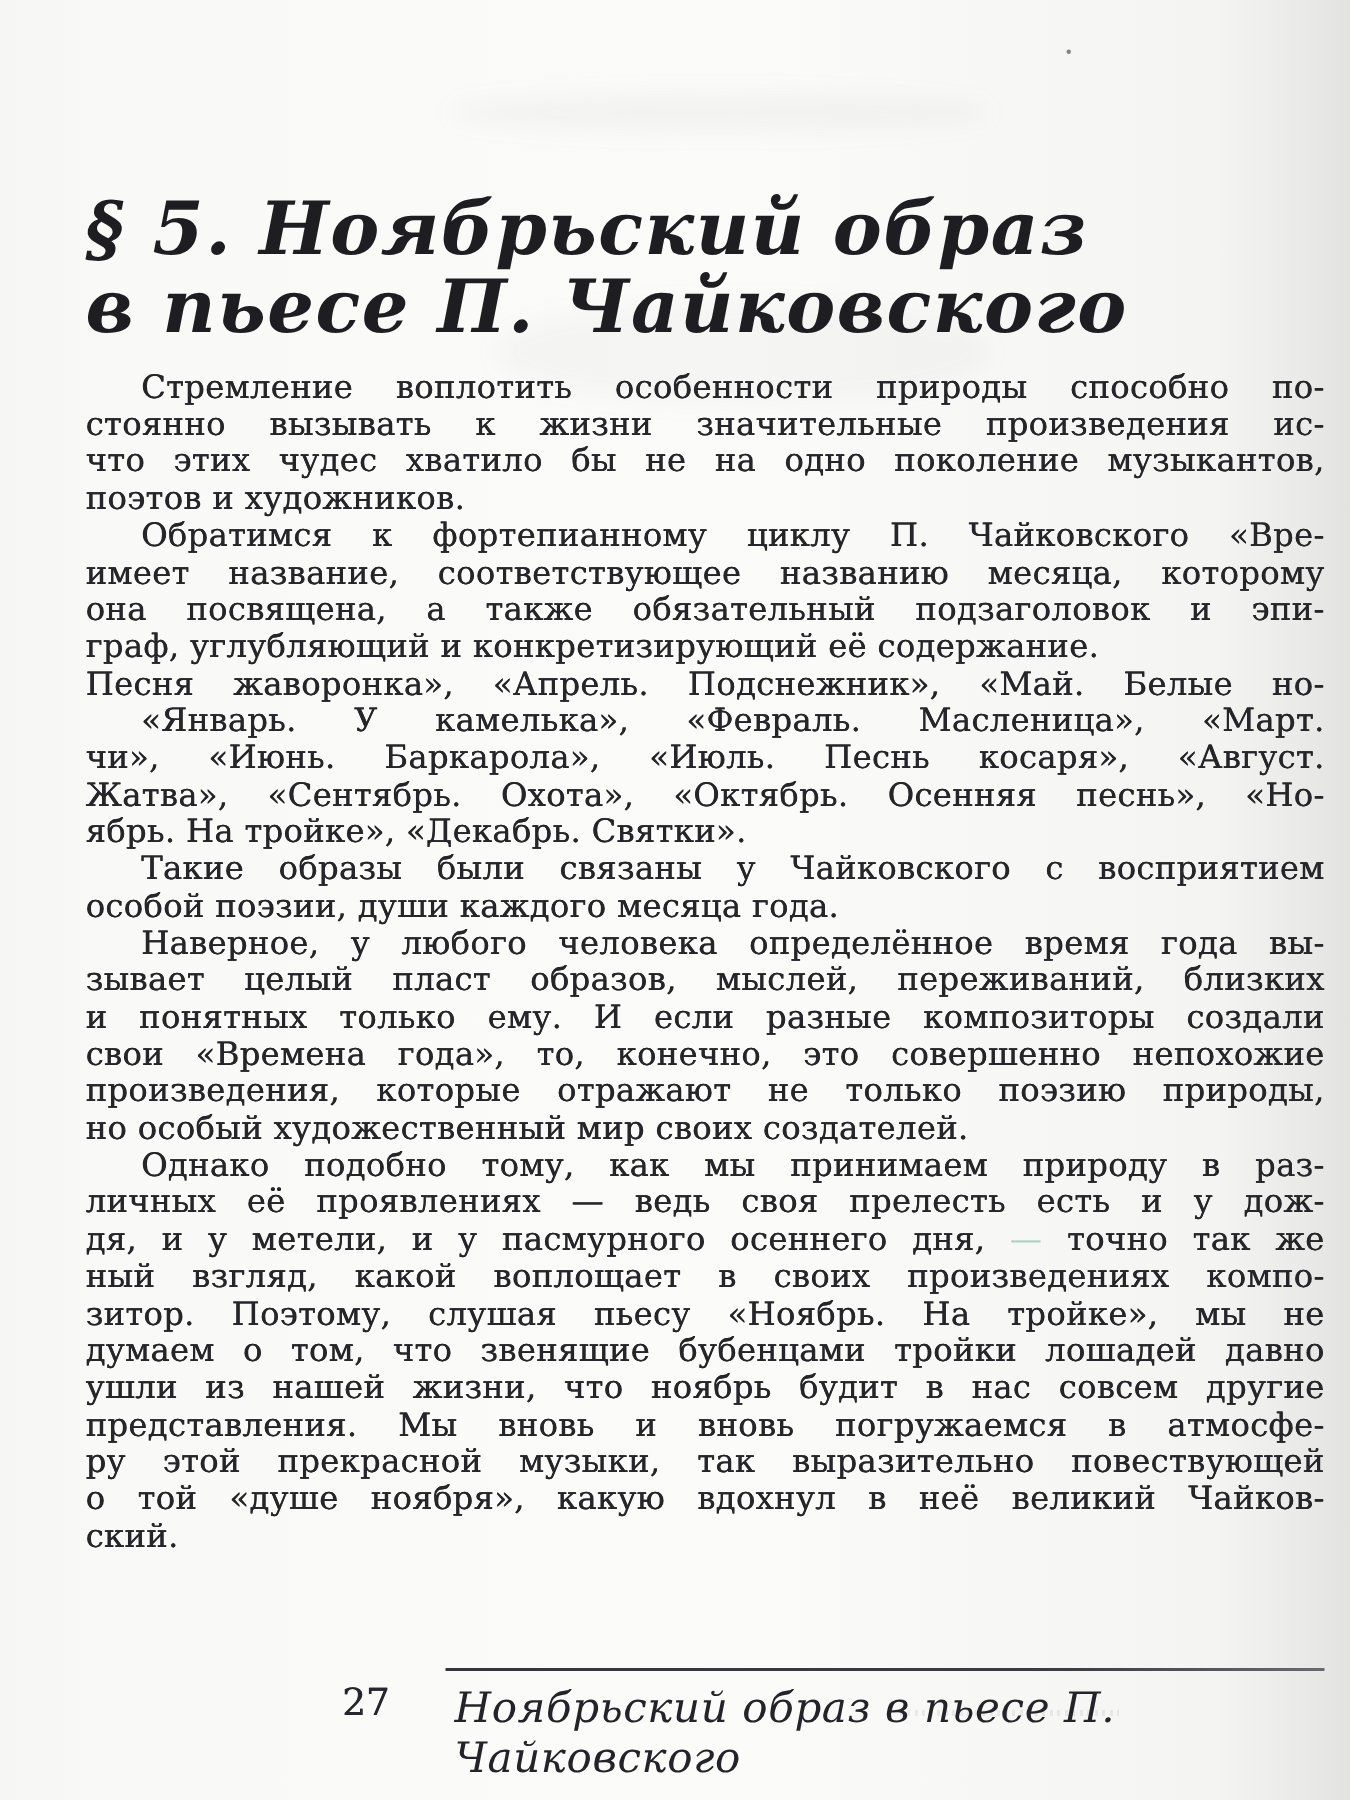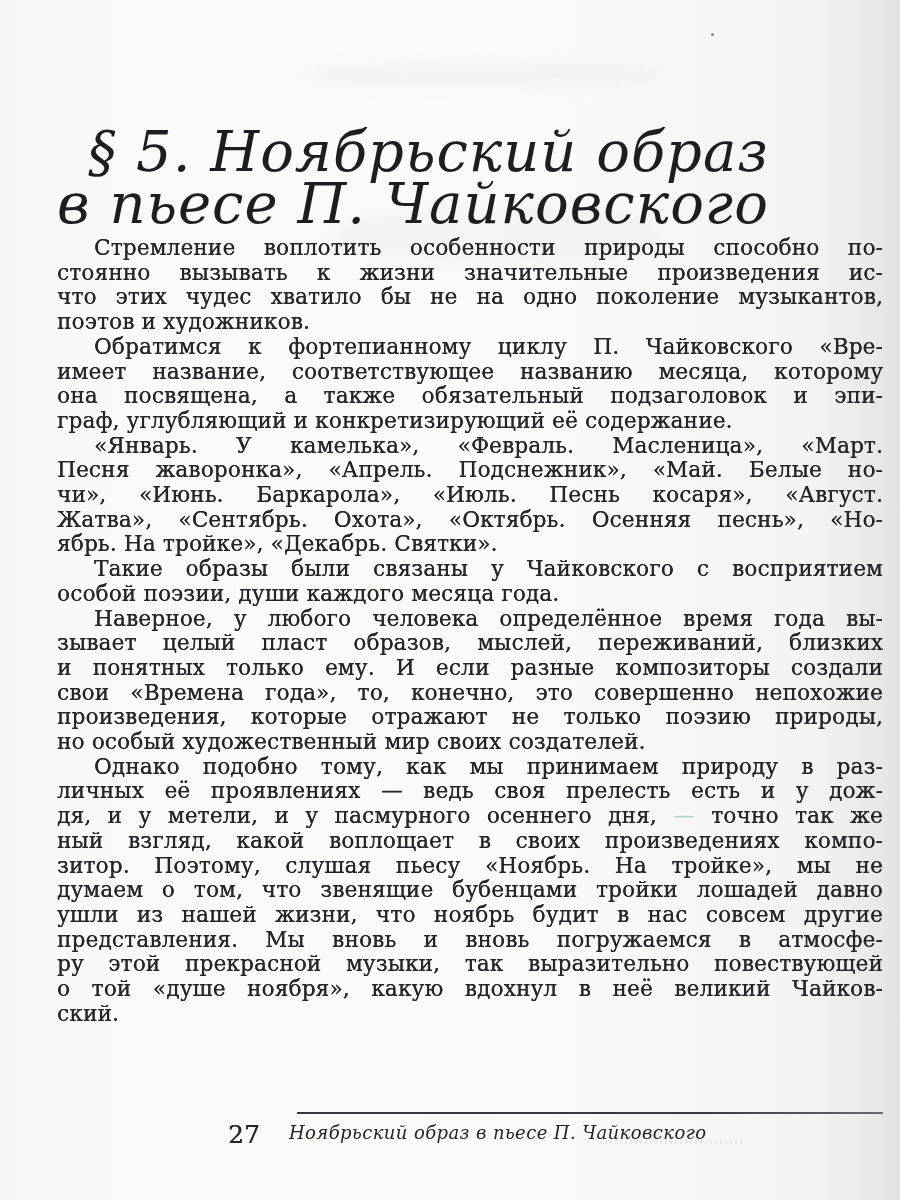--- a/index.html
+++ b/index.html
@@ -27,34 +27,33 @@
     position: absolute; left: 600px; top: 1140px; width: 146px; height: 4px;
     background: repeating-linear-gradient(90deg, rgba(120,130,140,0.25) 0 2px, rgba(120,130,140,0) 2px 5px);
     opacity: .5;
   }
 
   .title {
     position: absolute;
     left: 57px;
     top: 126px;
     margin: 0;
-    font-size: 56px;
-    font-weight: 400;
+    font-size: 49px;
+    font-weight: 700;
     font-style: italic;
     line-height: 52px;
     letter-spacing: 1px;
     color: #1d1d22;
-    text-align: right;
   }
   .title .tline { display: block; }
 
   .bodytext {
     position: absolute;
     left: 57px;
-    top: 236px;
+    top: 247px;
     width: 826px;
     font-size: 21.5px;
     line-height: 24.7px;
     letter-spacing: 0.2px;
     text-shadow: 0.25px 0 0 currentColor;
   }
   .para { margin: 0; }
   .line {
     text-align: justify;
     text-align-last: justify;
@@ -74,23 +73,23 @@
   .pgnum {
     position: absolute;
     left: 228px;
     top: 1120px;
     font-size: 25px;
     color: #26262e;
     text-shadow: 0.25px 0 0 currentColor;
   }
   .running {
     position: absolute;
-    left: 289px;
+    left: 303px;
     top: 1122px;
-    font-size: 18px;
+    font-size: 28px;
     font-style: italic;
     letter-spacing: 0.4px;
     color: #232329;
   }
 </style>
 </head>
 <body>
 
 <div class="page">
 
@@ -114,22 +113,22 @@
     </div>
 
     <div class="para">
       <div class="line first">Обратимся к фортепианному циклу П. Чайковского «Вре-</div>
       <div class="line">имеет название, соответствующее названию месяца, которому</div>
       <div class="line">она посвящена, а также обязательный подзаголовок и эпи-</div>
       <div class="line last">граф, углубляющий и конкретизирующий её содержание.</div>
     </div>
 
     <div class="para">
+      <div class="line">Песня жаворонка», «Апрель. Подснежник», «Май. Белые но-</div>
       <div class="line first">«Январь. У камелька», «Февраль. Масленица», «Март.</div>
-      <div class="line">Песня жаворонка», «Апрель. Подснежник», «Май. Белые но-</div>
       <div class="line">чи», «Июнь. Баркарола», «Июль. Песнь косаря», «Август.</div>
       <div class="line">Жатва», «Сентябрь. Охота», «Октябрь. Осенняя песнь», «Но-</div>
       <div class="line last">ябрь. На тройке», «Декабрь. Святки».</div>
     </div>
 
     <div class="para">
       <div class="line first">Такие образы были связаны у Чайковского с восприятием</div>
       <div class="line last">особой поэзии, души каждого месяца года.</div>
     </div>
 

